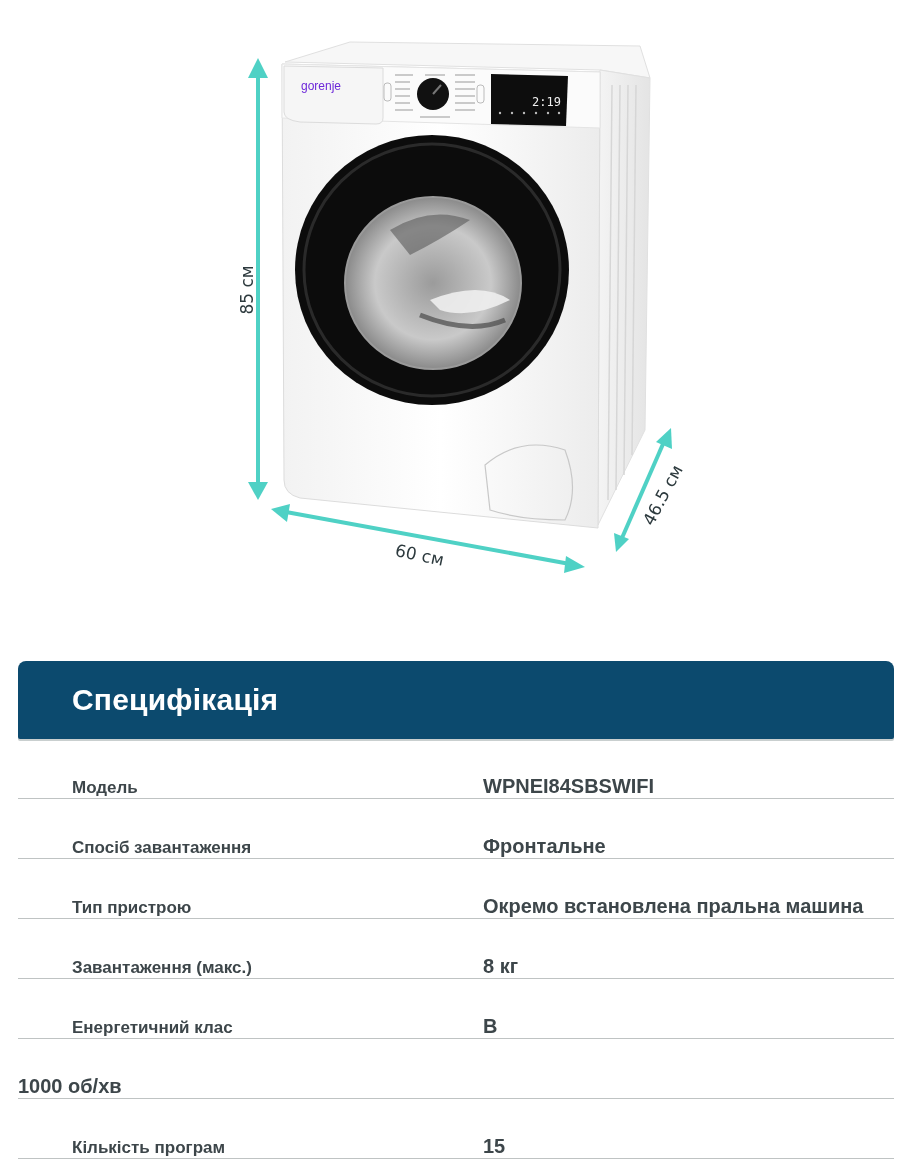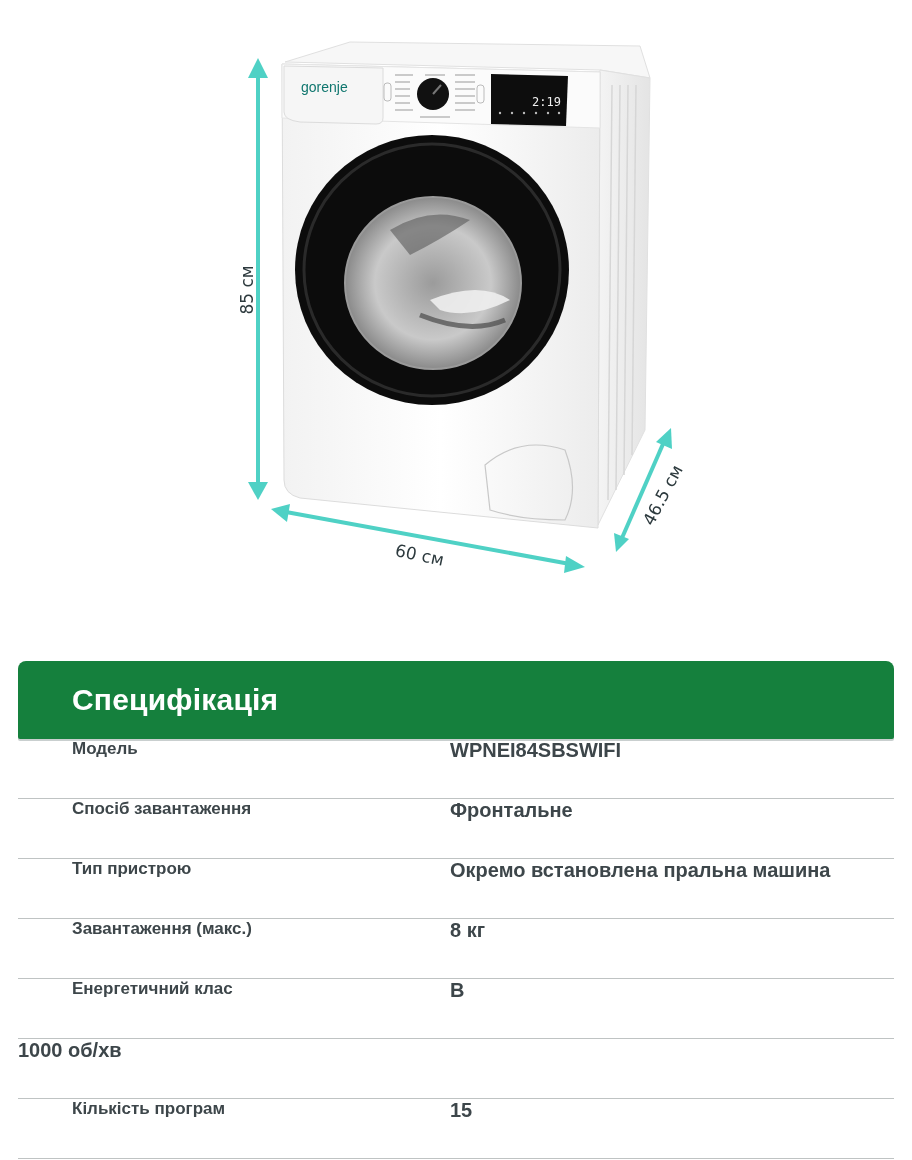--- a/index.html
+++ b/index.html
@@ -5,30 +5,30 @@
   html, body { margin: 0; padding: 0; background: #ffffff; }
   body { width: 912px; height: 1160px; position: relative; overflow: hidden;
          font-family: "Liberation Sans", "DejaVu Sans", sans-serif; }
   .hero { position: absolute; left: 0; top: 0; width: 912px; height: 640px; }
   .hero svg { position: absolute; left: 0; top: 0; }
   .dim-label { position: absolute; font-family: "DejaVu Sans", sans-serif;
                font-size: 17px; color: #2d3a3e; white-space: nowrap; }
   .dim-h { left: 222px; top: 280px; transform: rotate(-90deg); transform-origin: center; }
   .dim-w { left: 395px; top: 545px; transform: rotate(12deg); }
   .dim-d { left: 630px; top: 485px; transform: rotate(-62deg); }
-  .brand { position: absolute; left: 301px; top: 79px; font-size: 14px; color: #0f766e; font-family: "Liberation Sans", sans-serif; }
+  .brand { position: absolute; left: 301px; top: 79px; font-size: 12px; color: #6d28d9; font-family: "Liberation Sans", sans-serif; }
 
   .spec { position: absolute; left: 18px; top: 661px; width: 876px; }
-  .spec-header { background: #15803d; border-radius: 8px 8px 2px 2px; height: 78px;
+  .spec-header { background: #0c4a6e; border-radius: 8px 8px 2px 2px; height: 78px;
                  display: flex; align-items: center; padding-left: 54px;
                  box-shadow: 0 2px 0 #c9cfcf; }
   .spec-title { color: #ffffff; font-size: 30px; font-weight: bold;
                 font-family: "Liberation Sans", sans-serif; letter-spacing: 0.2px; }
-  .spec-row { display: flex; align-items: flex-start; height: 59px;
-              border-bottom: 1.5px solid #bfc3c3; }
+  .spec-row { display: flex; align-items: flex-end; height: 59px;
+              border-bottom: 1.5px solid #bfc3c3; gap: 33px; }
   .spec-key { width: 378px; padding-left: 54px; font-size: 17px; color: #3d464a;
               font-family: "Liberation Sans", sans-serif; font-weight: bold; }
   .spec-val { font-size: 20px; color: #3d464a;
               font-family: "Liberation Sans", sans-serif; font-weight: bold; }
 </style>
 </head>
 <body>
 
 <div class="hero">
   <svg width="912" height="640" viewBox="0 0 912 640">

